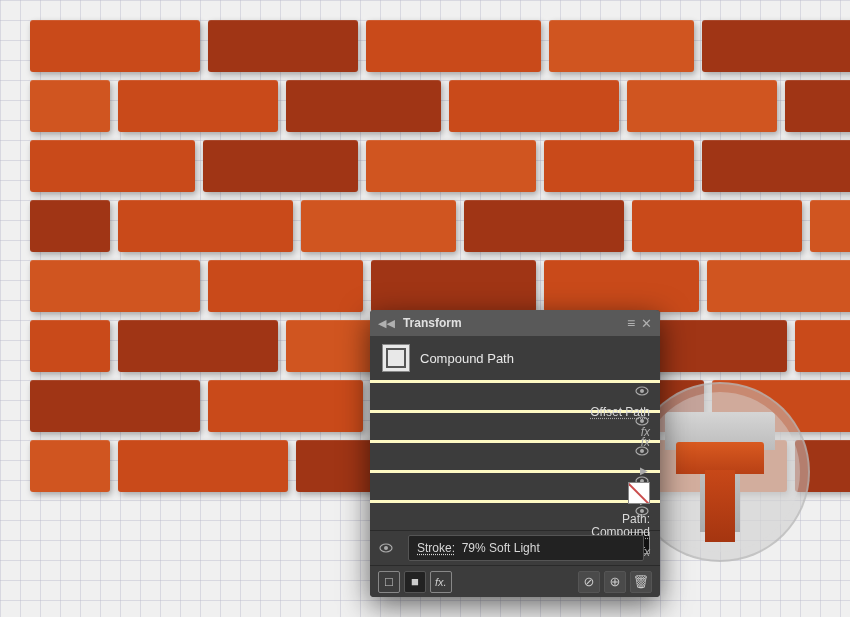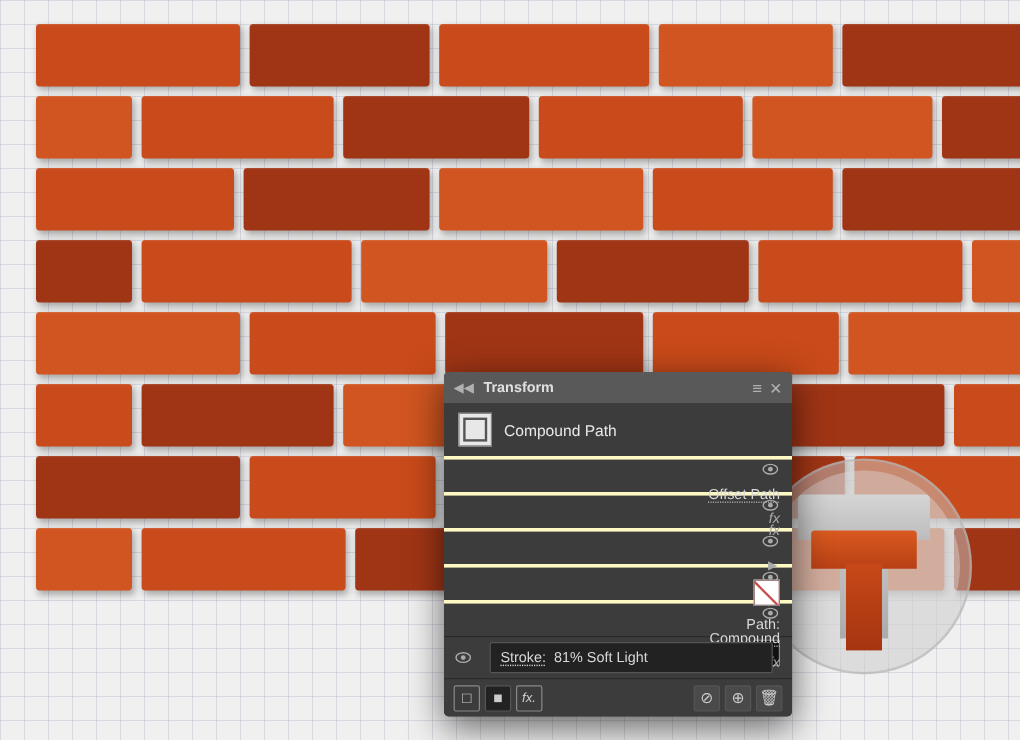--- a/index.html
+++ b/index.html
@@ -477,21 +477,21 @@
     <div style="display:flex; align-items:center; gap:6px; padding: 4px 8px; border-top: 1px solid #2a2a2a;">
       <div class="eye-icon">
         <svg class="eye-svg" viewBox="0 0 14 10" fill="none">
           <ellipse cx="7" cy="5" rx="6" ry="4" stroke="#aaa" stroke-width="1.2" fill="none"></ellipse>
           <circle cx="7" cy="5" r="2" fill="#aaa"></circle>
         </svg>
       </div>
       <div class="opacity-row" style="flex:1;">
         <span class="opacity-label">
           <span style="text-decoration: underline dotted; text-underline-offset:2px;">Stroke:</span>
-          &nbsp;<span>81% Soft Light</span>
+          &nbsp;<span>79% Soft Light</span>
         </span>
       </div>
     </div>
 
     <div class="panel-toolbar">
       <div class="toolbar-btn square-icon">□</div>
       <div class="toolbar-btn" style="background:#222;">■</div>
       <div class="toolbar-btn" style="background:transparent; border-color:#888; font-size:11px; font-style:italic; color:#ccc; width:auto; padding:0 4px;">fx.</div>
       <div style="flex:1;"></div>
       <div class="toolbar-btn">⊘</div>

